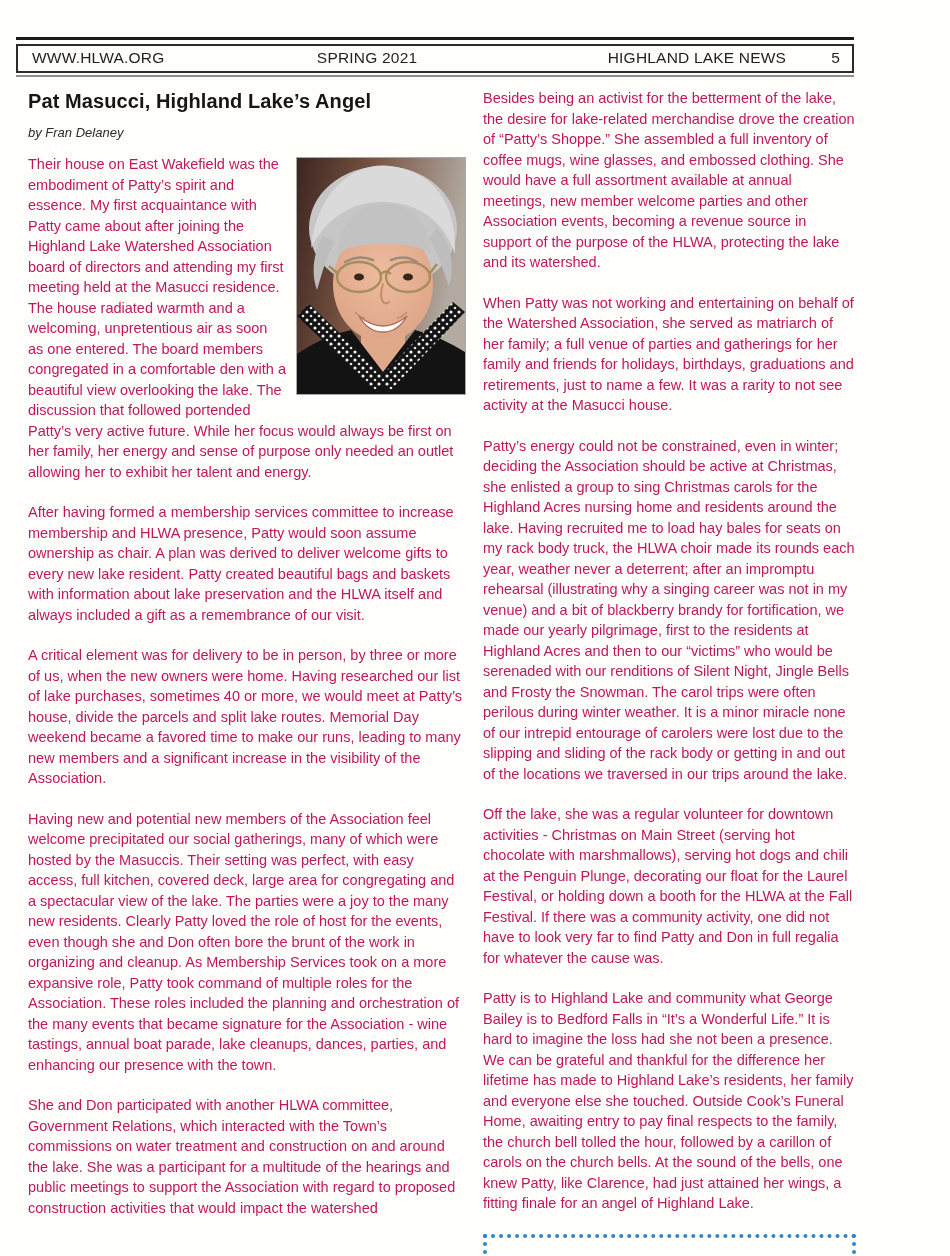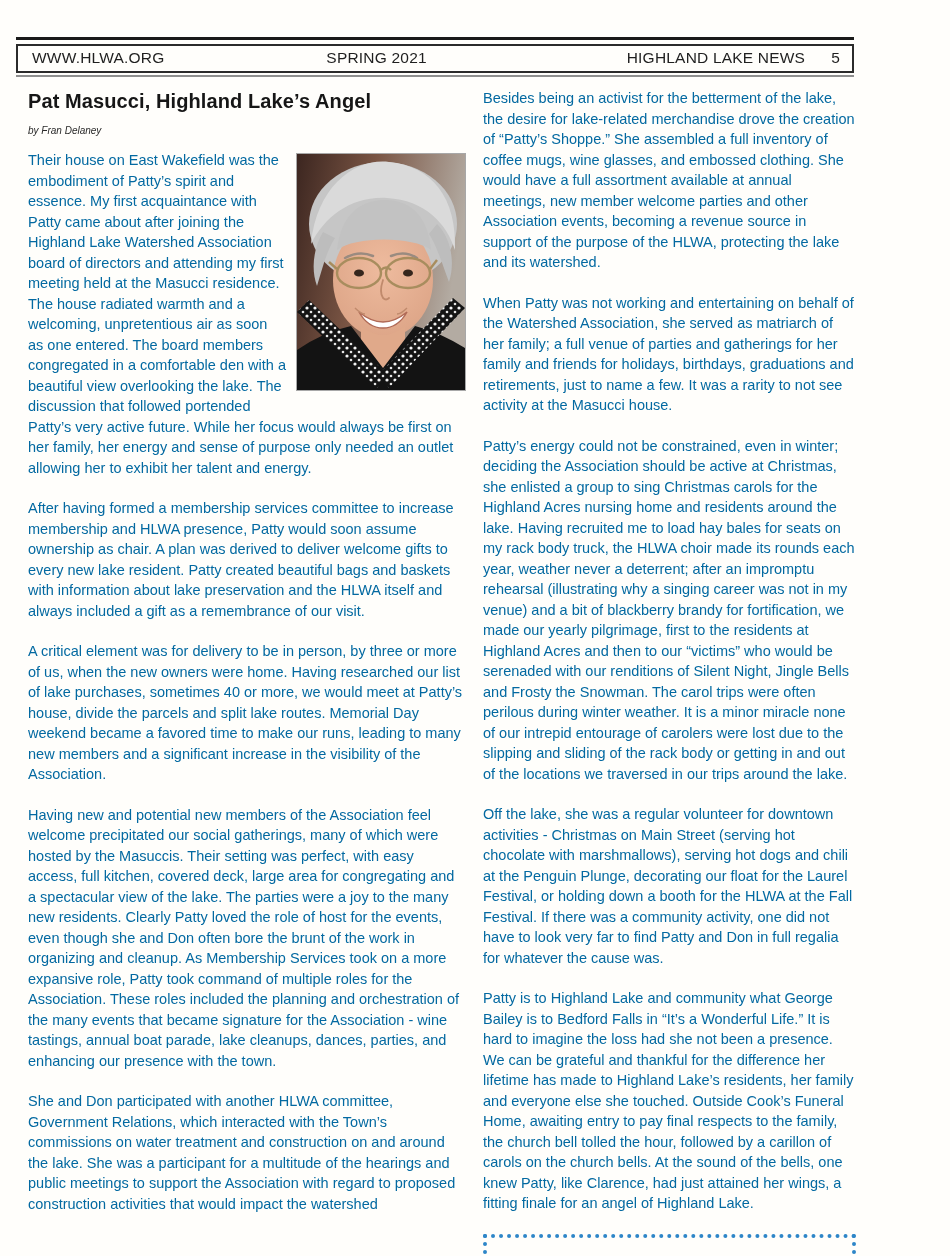--- a/index.html
+++ b/index.html
@@ -16,34 +16,34 @@
   .rule-top{height:3px;background:#1a1a1a;}
   .header-box{
     border:2px solid #2b2b2b;
     margin-top:4px;
     padding:3px 12px 4px 14px;
     display:flex;align-items:center;
     font-size:15.5px;color:#1f1f1f;letter-spacing:.2px;
   }
   .header-left{flex:0 0 auto;}
   .header-center{flex:1;text-align:center;padding-right:38px;}
-  .header-right{flex:0 0 auto;display:flex;align-items:center;gap:26px;}
+  .header-right{flex:0 0 auto;display:flex;align-items:center;gap:45px;}
   .header-shadow{height:2px;background:#8f8f8f;margin-top:2px;}
   
   .columns{display:flex;gap:17px;padding:11px 16px 0 28px;}
   .col-left{width:438px;flex:0 0 438px;}
   .col-right{flex:1;min-width:0;}
   .article-title{
     font-size:20px;font-weight:bold;color:#161616;
     margin:2px 0 5px 0;letter-spacing:.1px;
   }
-  .byline{font-style:italic;font-size:10px;margin:12px 0 14px 0;color:#2a2a2a;}
+  .byline{font-style:italic;font-size:13px;margin:12px 0 14px 0;color:#2a2a2a;}
   .para{
     font-size:14.5px;line-height:20.5px;margin:0 0 20px 0;
-    color:#0369a1;
+    color:#be185d;
   }
   .para:last-child{margin-bottom:16px;}
   
   .photo{
     float:right;width:170px;height:238px;
     margin:3px 0 8px 10px;
     border:1px solid #a8a8a8;
     box-sizing:border-box;background:#7a5a45;
   }
   .photo svg{display:block;}

